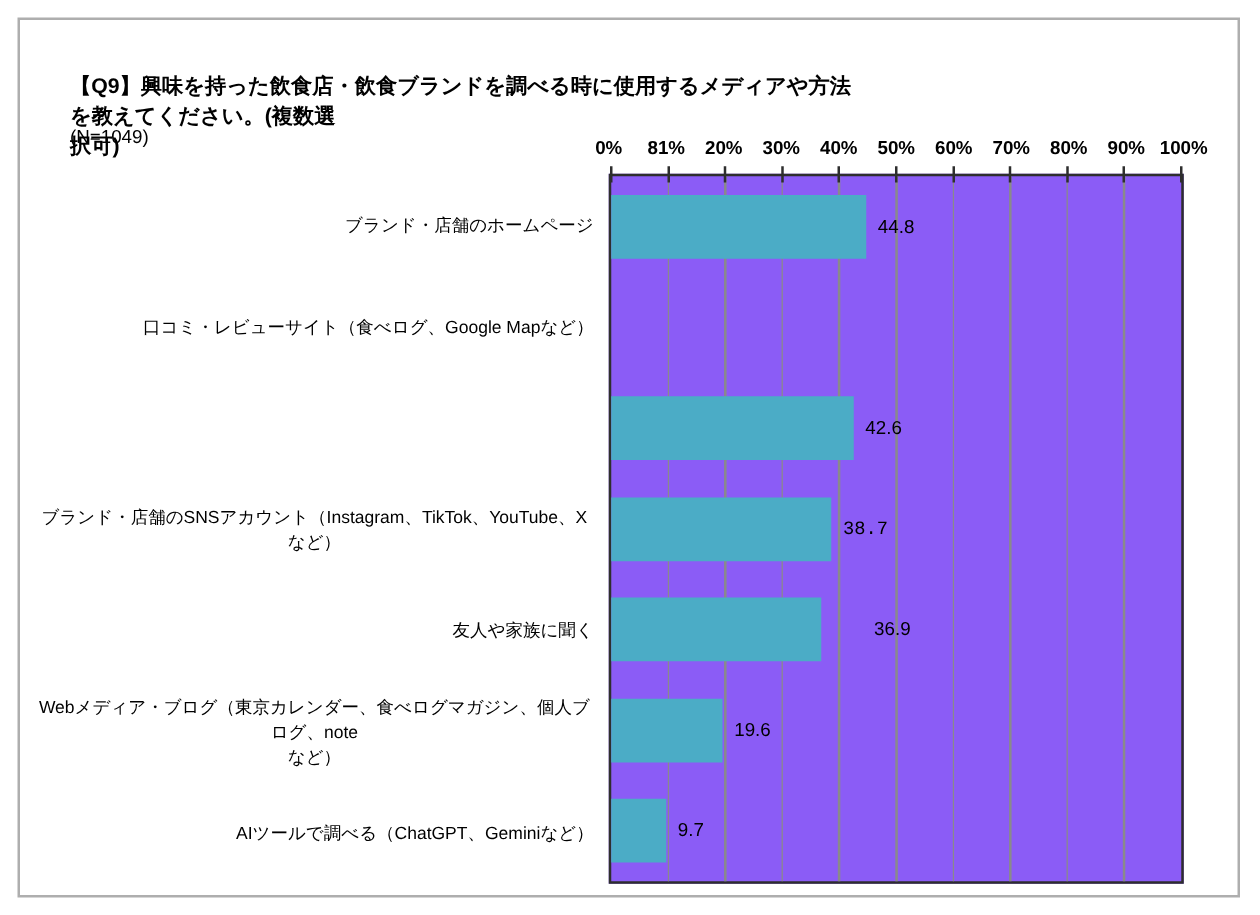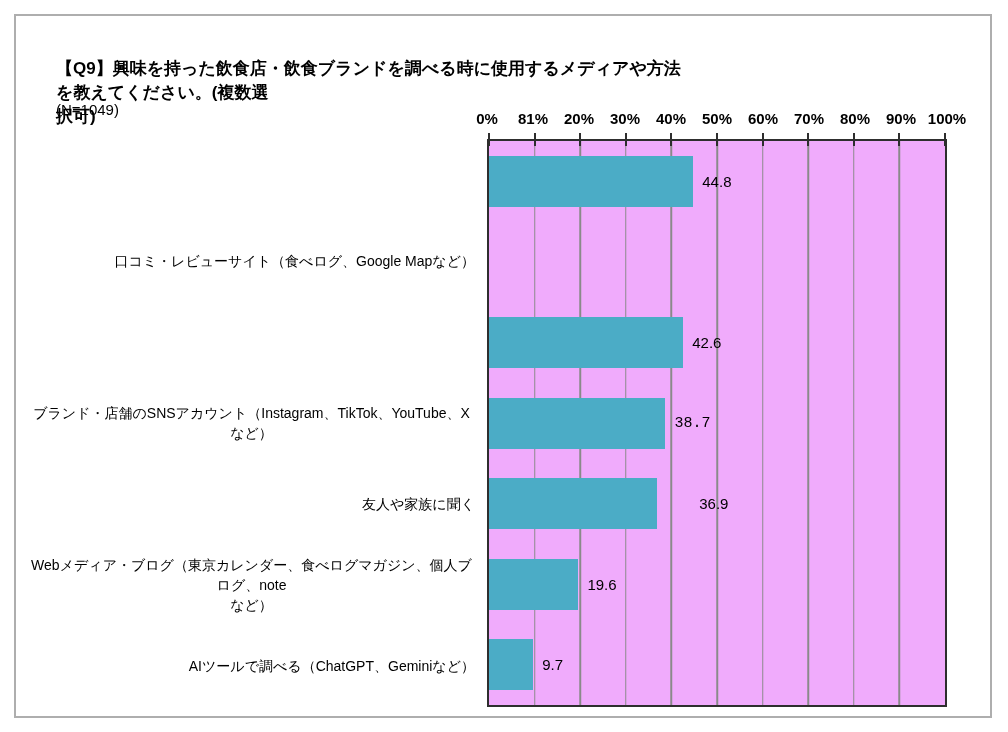--- a/index.html
+++ b/index.html
@@ -7,21 +7,21 @@
     font-family:"Liberation Sans","DejaVu Sans",sans-serif; color:#000; }
   .frame { position:absolute; left:14px; top:14px; width:978px; height:704px;
     border:2px solid #aeaeae; background:#ffffff; }
   .title { position:absolute; left:40px; top:41px; width:640px;
     font-size:17px; line-height:24px; font-weight:bold; white-space:pre-line; }
   .sample { position:absolute; left:40px; top:84px; font-size:15px; line-height:20px; }
   .xaxis { position:absolute; left:487px; top:110px; width:460px; height:22px; }
   .xaxis span { position:absolute; top:0; transform:translateX(-50%);
     font-size:15px; font-weight:bold; white-space:nowrap; }
   .plot { position:absolute; left:487px; top:139px; width:460px; height:568px;
-    border:2px solid #2e2e2e; background:#f0abfc; }
+    border:2px solid #2e2e2e; background:#8b5cf6; }
   .grid { position:absolute; top:0; bottom:0; width:1.5px; background:#8a8a8a;
     transform:translateX(-50%); }
   .tick { position:absolute; top:-8px; width:2px; height:13px; background:#2e2e2e;
     transform:translateX(-50%); }
   .row { position:absolute; left:0; right:0; height:14.2857%; }
   .bar { position:absolute; left:0; top:15px; height:51px; background:#4BACC6; z-index:2; }
   .val { position:absolute; top:0; height:81px; display:flex; align-items:center;
     font-size:15px; z-index:3; white-space:nowrap; }
   .cats { position:absolute; left:28px; top:139px; width:452px; height:568px; }
   .catrow { position:absolute; left:0; right:0; height:14.2857%;
@@ -49,20 +49,23 @@
   <span class="t4">40%</span>
   <span class="t5">50%</span>
   <span class="t6">60%</span>
   <span class="t7">70%</span>
   <span class="t8">80%</span>
   <span class="t9">90%</span>
   <span class="t10">100%</span>
 </div>
 
 <div class="cats">
+  <div class="catrow r0">
+      <div>ブランド・店舗のホームページ</div>
+    </div>
   <div class="catrow r1">
       <div>口コミ・レビューサイト（食べログ、Google Mapなど）</div>
     </div>
   <div class="catrow r4">
       <div>友人や家族に聞く</div>
     </div>
   <div class="catrow r3">
       <div>ブランド・店舗のSNSアカウント（Instagram、TikTok、YouTube、Xなど）</div>
     </div>
   <div class="catrow r5">

